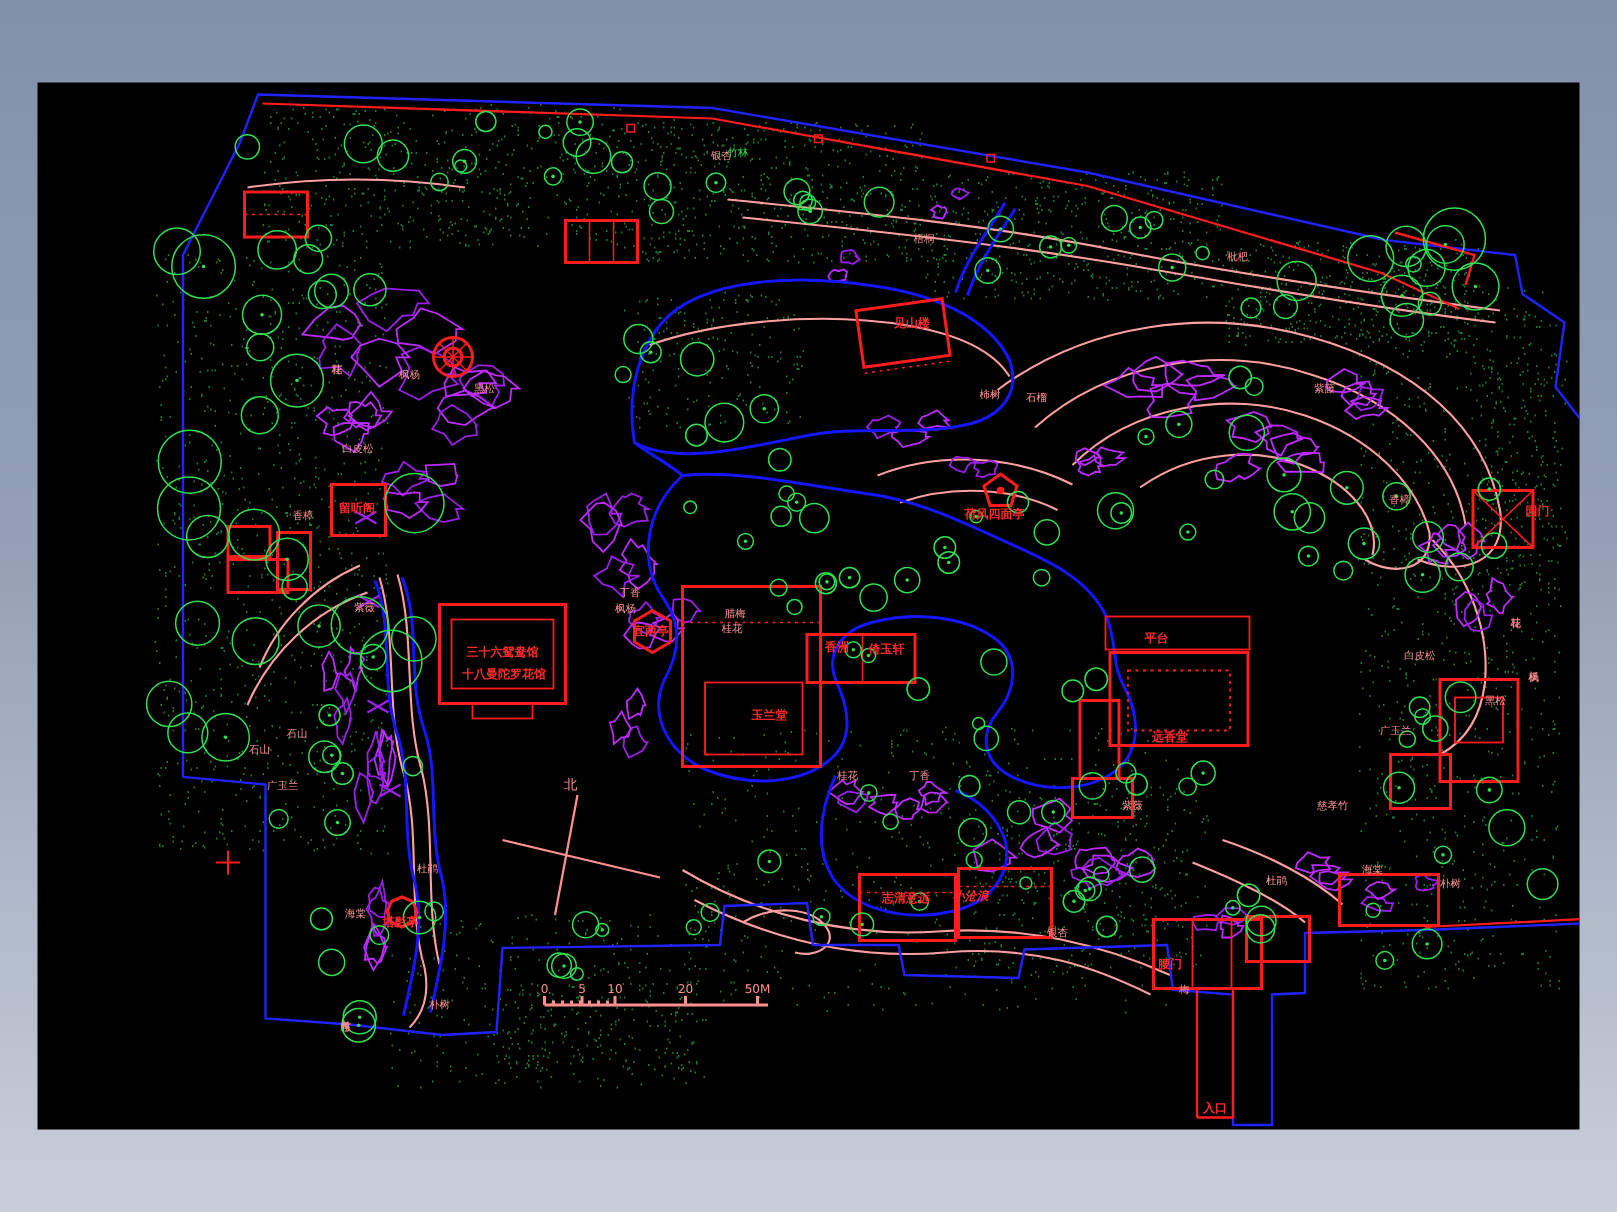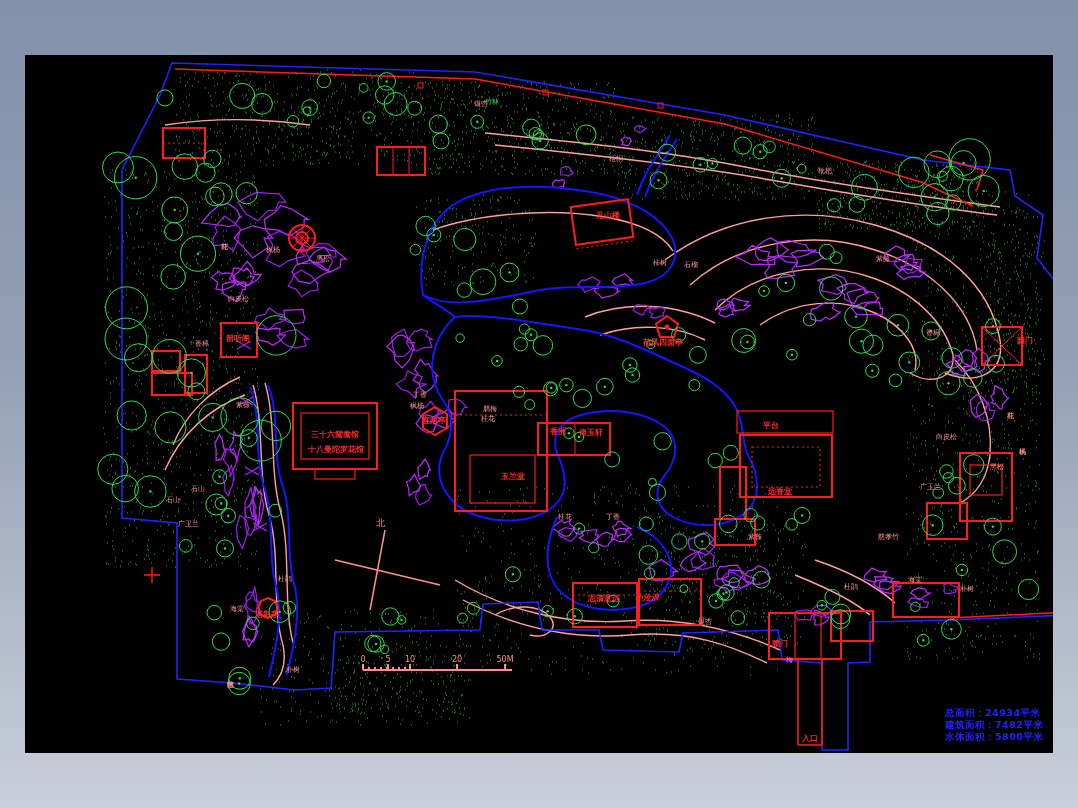--- a/index.html
+++ b/index.html
@@ -583,19 +583,14 @@
     <div id="scalebar">
         <div id="scalebar-labels">
           <span style="left: 0px;">0</span>
           <span style="left: 25px;">5</span>
           <span style="left: 47px;">10</span>
           <span style="left: 94px;">20</span>
           <span style="left: 142px;">50M</span>
         </div>
       </div>
 
-    <div id="stats">
-      <div>总面积：24934平米</div>
-      <div>建筑面积：7482平米</div>
-      <div>水体面积：5800平米</div>
-    </div>
   </div>
 </div>
 
 </body></html>

